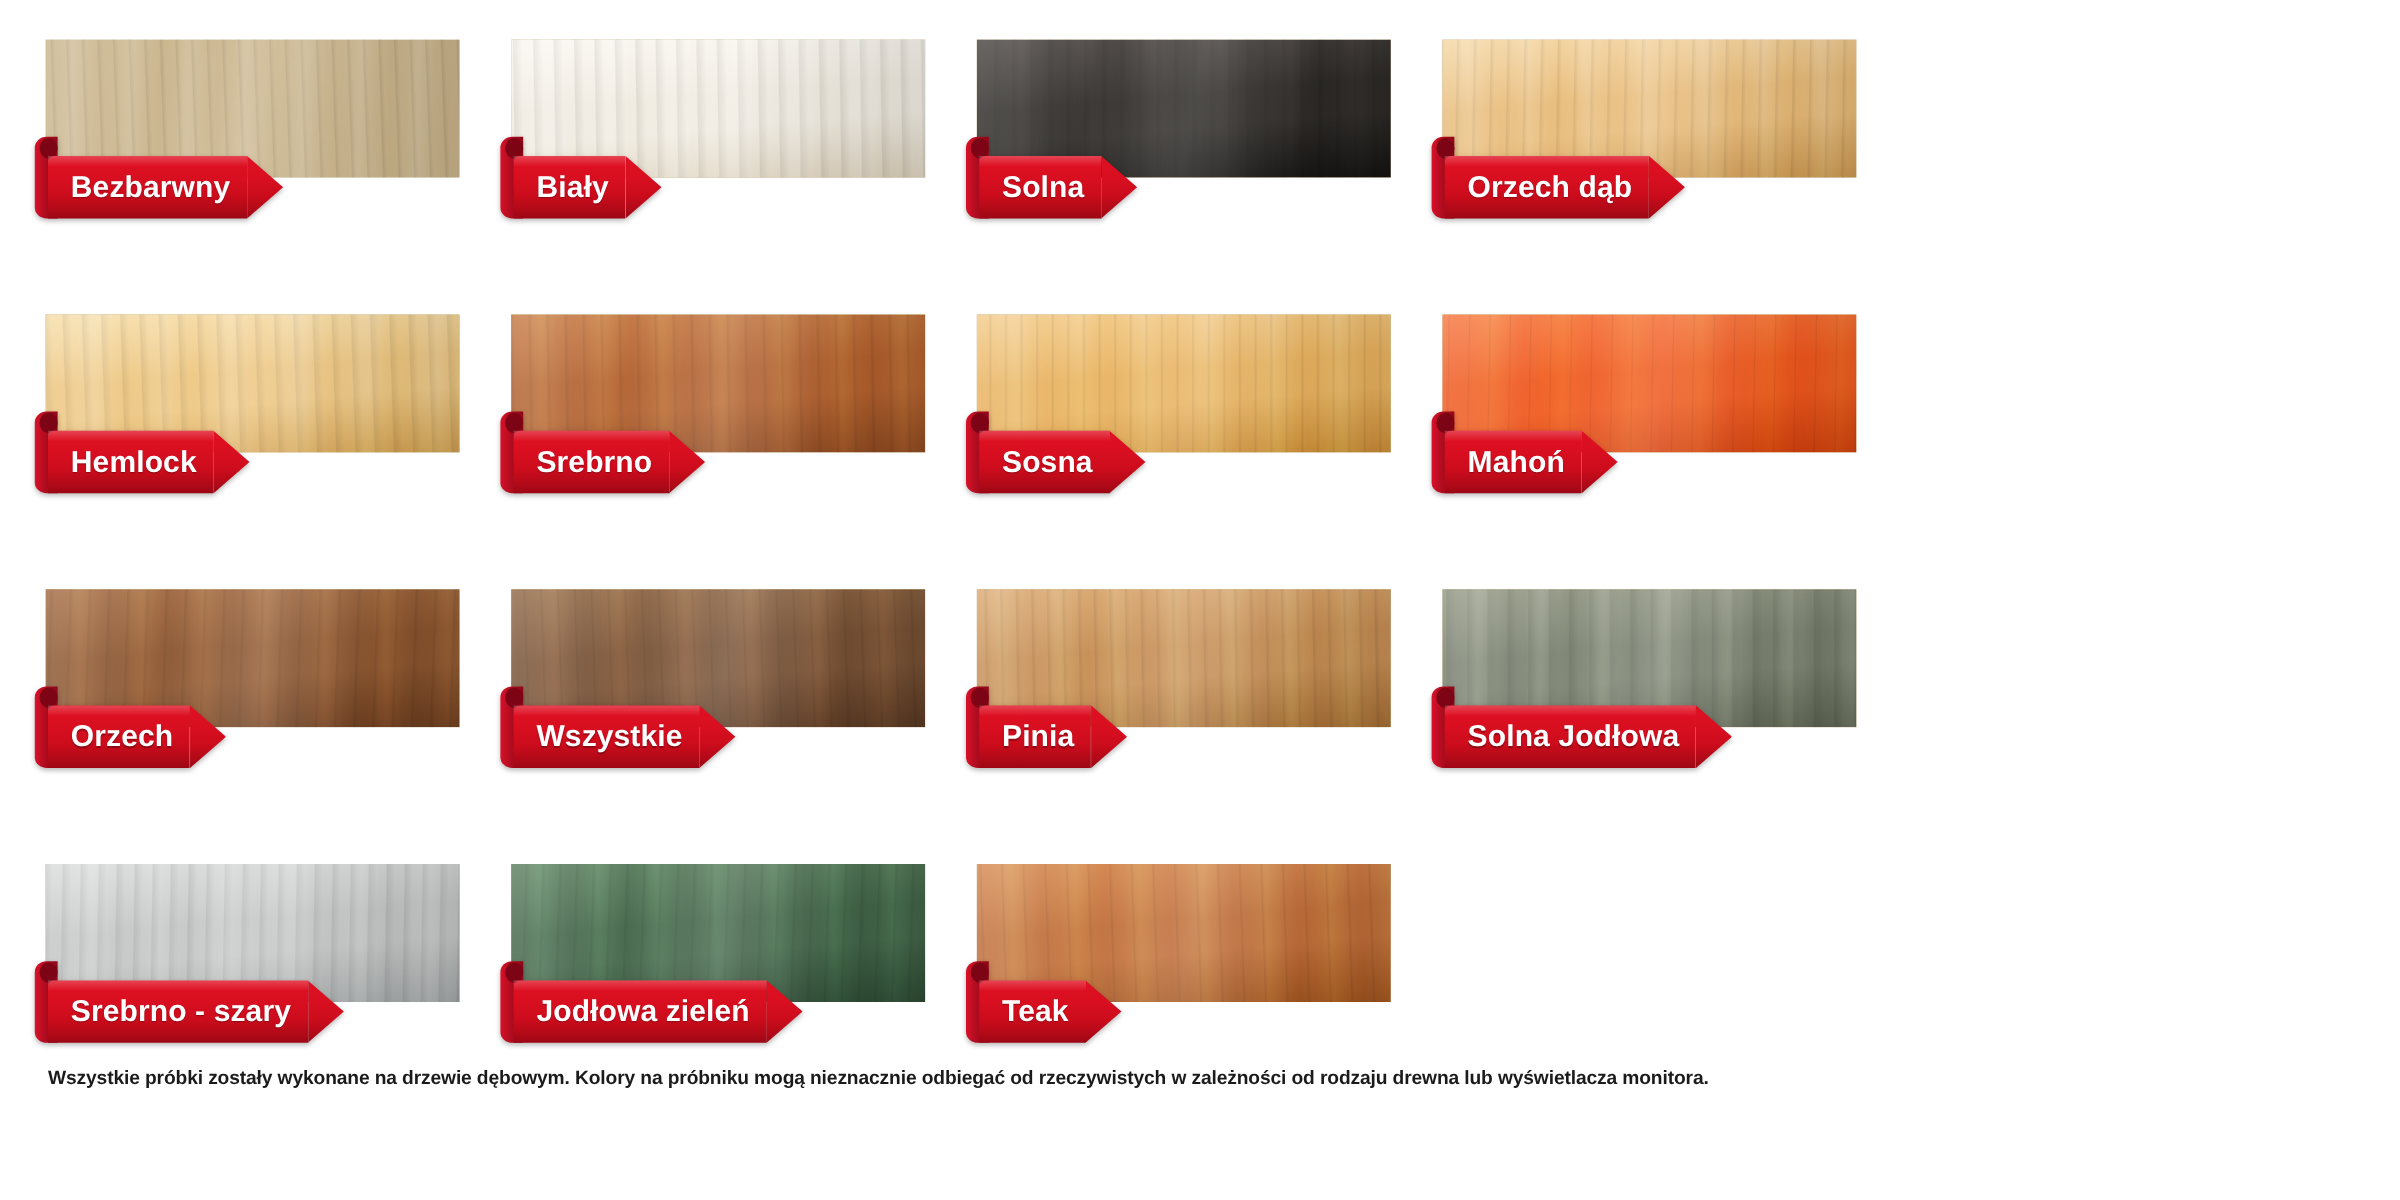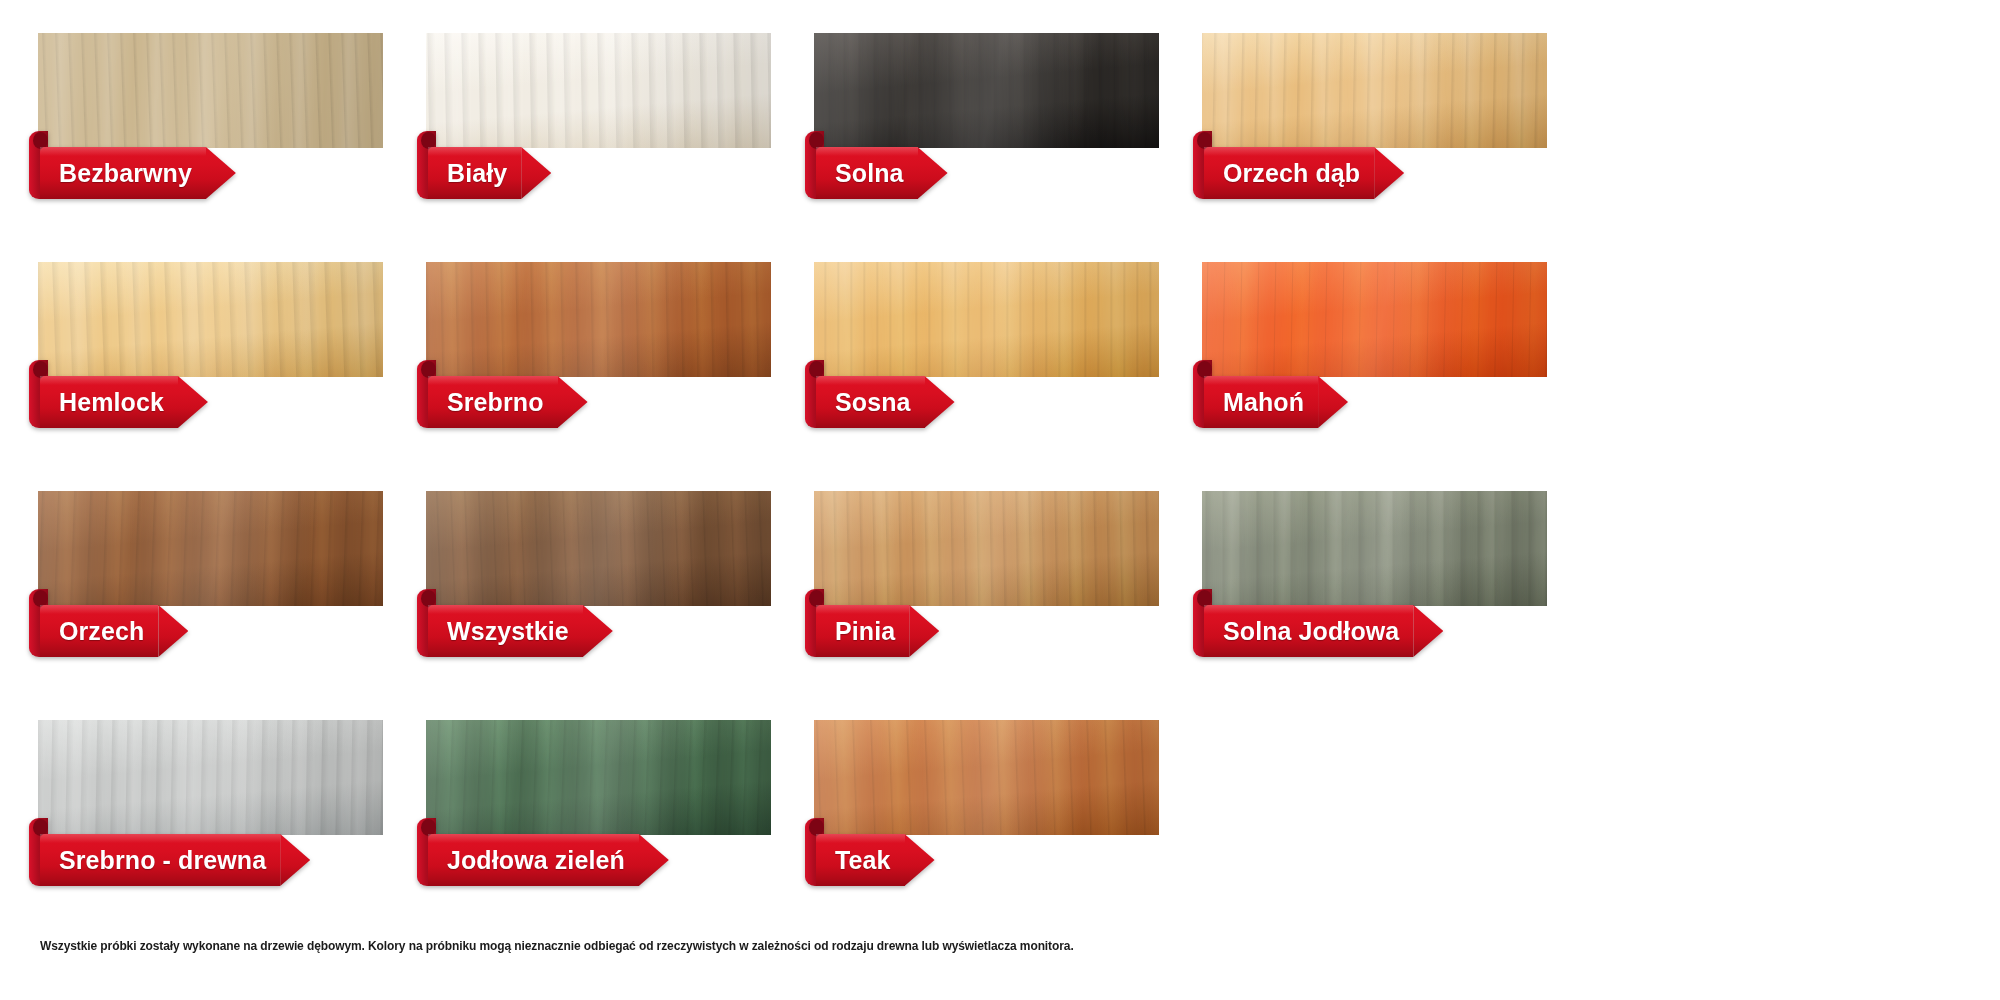--- a/index.html
+++ b/index.html
@@ -49,21 +49,21 @@
       rgba(255,255,255,.05) 28%,
       rgba(255,255,255,.16) 52%,
       rgba(0,0,0,.05) 78%,
       rgba(0,0,0,.10) 100%);
   }
 
   
   .ribbon{
     position:absolute;
     left:-9px;
-    top:114px;
+    top:97px;
     height:52px;
     display:flex;
     align-items:stretch;
     filter:drop-shadow(0 2px 2px rgba(0,0,0,.28));
   }
   
   .ribbon .fold{
     position:absolute;
     left:0; top:-16px;
     width:19px; height:68px;
@@ -119,22 +119,22 @@
     letter-spacing:.1px;
     white-space:nowrap;
     line-height:1;
     text-shadow:0 1px 1px rgba(0,0,0,.30);
   }
 
   
   .footnote{
     position:absolute;
     left:40px;
-    top:939px;
-    font-size:12px;
+    top:890px;
+    font-size:16px;
     font-weight:bold;
     color:#1b1b1b;
     white-space:nowrap;
     letter-spacing:-.1px;
   }
 </style>
 </head>
 <body>
 
 <div id="stage">
@@ -323,21 +323,21 @@
       <div class="cell">
         <div class="board">
           <div class="base" style="background: linear-gradient(175deg, rgb(220, 222, 221) 0%, rgb(198, 200, 199) 42%, rgb(198, 200, 199) 62%, rgb(167, 171, 171) 100%);"></div>
           <div class="grain" style="background: repeating-linear-gradient(91deg, rgba(0, 0, 0, 0) 0px, rgba(0, 0, 0, 0) 3px, rgba(0, 0, 0, 0.13) 4px, rgba(0, 0, 0, 0) 10px, rgba(0, 0, 0, 0) 15px);"></div>
           <div class="grain2" style="background: repeating-linear-gradient(90deg, rgba(255, 255, 255, 0) 0px, rgba(255, 255, 255, 0.35) 17px, rgba(255, 255, 255, 0) 30px, rgba(0, 0, 0, 0.16) 42px, rgba(255, 255, 255, 0) 56px);"></div>
           <div class="sheen"></div>
         </div>
         <div class="ribbon">
           <div class="fold"></div>
           <div class="body">
-            <span class="label">Srebrno - drewna</span>
+            <span class="label">Srebrno - szary</span>
           </div>
           <div class="tip"></div>
         </div>
       </div>
       <div class="cell">
         <div class="board">
           <div class="base" style="background: linear-gradient(175deg, rgb(92, 129, 96) 0%, rgb(68, 104, 74) 42%, rgb(68, 104, 74) 62%, rgb(46, 76, 53) 100%);"></div>
           <div class="grain" style="background: repeating-linear-gradient(92deg, rgba(0, 0, 0, 0) 0px, rgba(0, 0, 0, 0) 4px, rgba(0, 0, 0, 0.13) 5px, rgba(0, 0, 0, 0) 8px, rgba(0, 0, 0, 0) 14px);"></div>
           <div class="grain2" style="background: repeating-linear-gradient(89deg, rgba(255, 255, 255, 0) 0px, rgba(255, 255, 255, 0.35) 10px, rgba(255, 255, 255, 0) 23px, rgba(0, 0, 0, 0.16) 35px, rgba(255, 255, 255, 0) 49px);"></div>
           <div class="sheen"></div>

